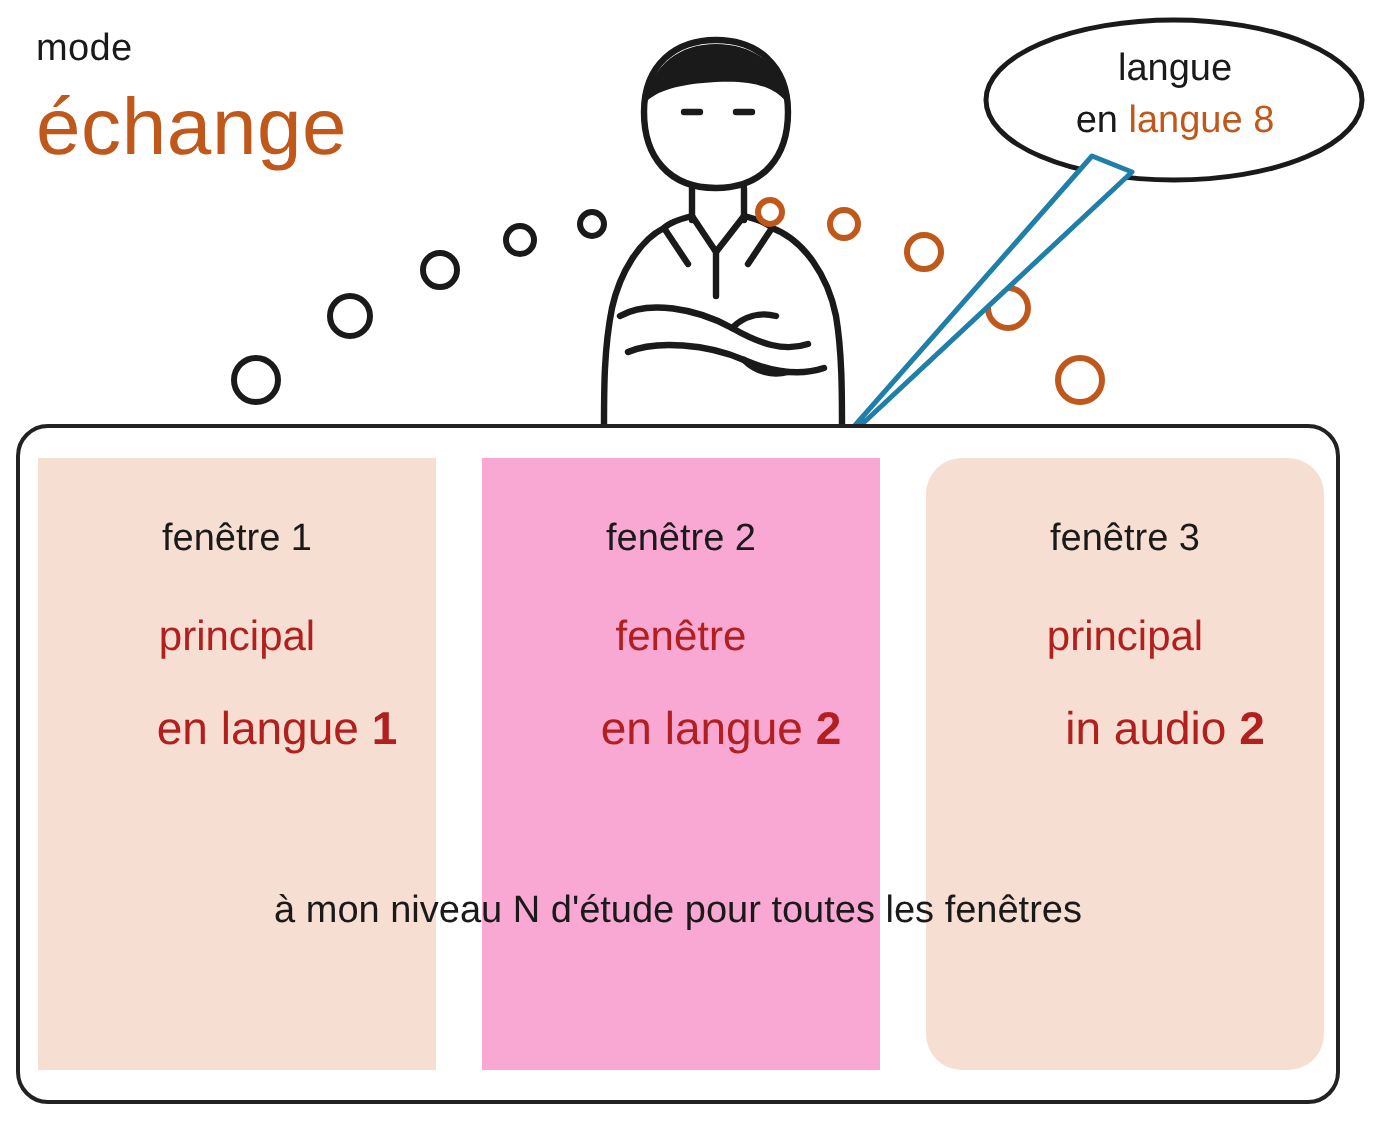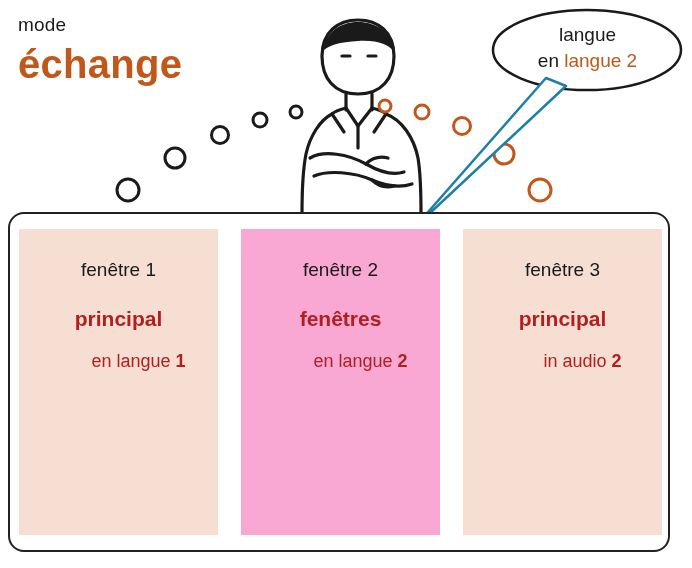--- a/index.html
+++ b/index.html
@@ -28,21 +28,21 @@
     top: 14px;
     font-size: 19px;
     color: #1a1a1a;
     letter-spacing: 0.2px;
   }
   .echange-title {
     position: absolute;
     left: 18px;
     top: 42px;
     font-size: 40px;
-    font-weight: bold;
+    font-weight: normal;
     color: #c1581b;
     letter-spacing: 0.3px;
   }
 
   
   .person {
     position: absolute;
     left: 262px;
     top: 8px;
     width: 210px;
@@ -102,38 +102,38 @@
   .col {
     position: absolute;
     top: 17px;
     width: 199px;
     height: 306px;
     box-sizing: border-box;
     padding-top: 30px;
   }
   .col.c1 { left: 11px;  background: #f6ded2; }
   .col.c2 { left: 233px; background: #f9a8d4; }
-  .col.c3 { left: 455px; background: #f6ded2; }
+  .col.c3 { left: 455px; background: #f6ded2; border-radius: 18px; }
 
   .col-title {
     text-align: center;
     font-size: 19px;
     color: #1a1a1a;
     margin-bottom: 26px;
   }
   .col-main {
     text-align: center;
     font-size: 21px;
-    font-weight: bold;
+    font-weight: normal;
     color: #b11f1f;
     margin-bottom: 20px;
   }
   .col-sub {
     text-align: center;
-    font-size: 18px;
+    font-size: 23px;
     color: #b11f1f;
     margin-left: 40px;
   }
   .col-sub b {
     font-weight: bold;
     color: #b11f1f;
   }
 
   .footer-note {
     position: absolute;
@@ -200,39 +200,40 @@
   </div>
 
   <div class="balloon">
     <svg width="206" height="250" viewBox="0 0 206 250" xmlns="http://www.w3.org/2000/svg" style="overflow:visible">
       <ellipse cx="103" cy="44" rx="94" ry="40" fill="#ffffff" stroke="#1a1a1a" stroke-width="2.5"></ellipse>
       <path d="M62 72 L-70 222 L82 80 Z" fill="#ffffff" stroke="#1f7fa8" stroke-width="2.5" stroke-linejoin="round"></path>
     </svg>
   </div>
   <div class="balloon-text">
     <div>langue</div>
-    <div><span>en </span><span class="lang-accent">langue 2</span></div>
+    <div><span>en </span><span class="lang-accent">langue 8</span></div>
   </div>
 
   <div class="panel"></div>
 
   <div class="columns">
     <div class="col c1">
       <div class="col-title">fenêtre 1</div>
       <div class="col-main">principal</div>
       <div class="col-sub"><span>en langue </span><b>1</b></div>
     </div>
 
     <div class="col c2">
       <div class="col-title">fenêtre 2</div>
-      <div class="col-main">fenêtres</div>
+      <div class="col-main">fenêtre</div>
       <div class="col-sub"><span>en langue </span><b>2</b></div>
     </div>
 
     <div class="col c3">
       <div class="col-title">fenêtre 3</div>
       <div class="col-main">principal</div>
       <div class="col-sub"><span>in audio </span><b>2</b></div>
     </div>
   </div>
 
+  <div class="footer-note">à mon niveau N d'étude pour toutes les fenêtres</div>
 
 </div>
 
 </body></html>

